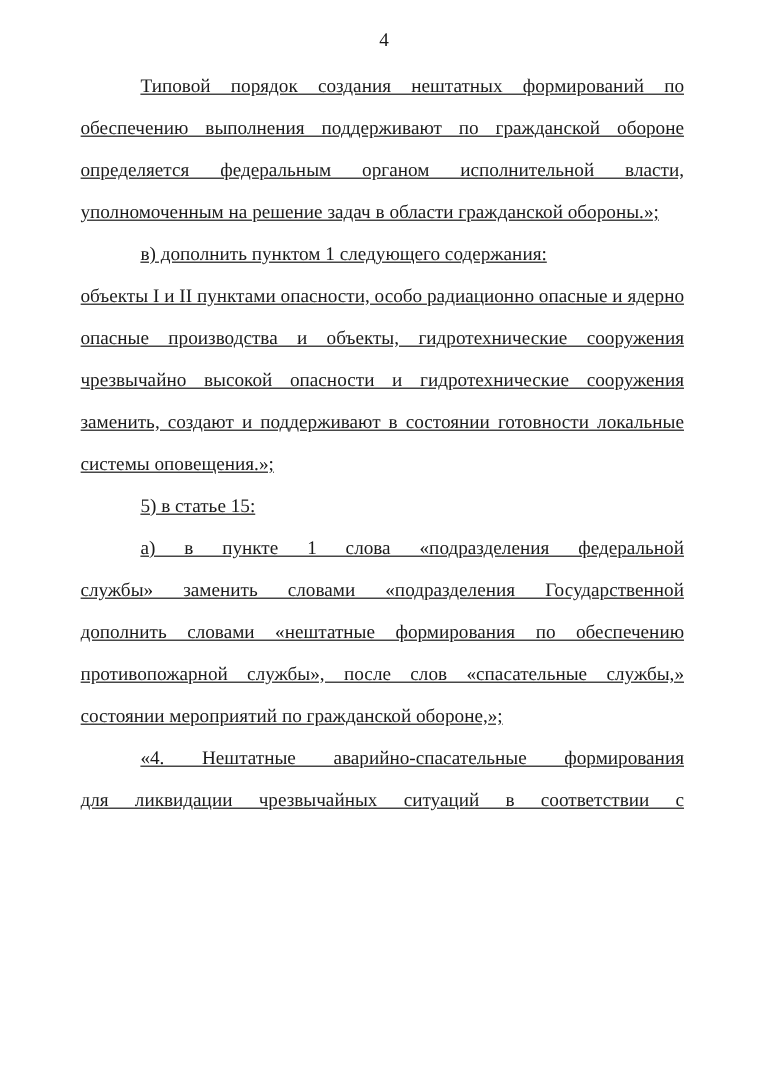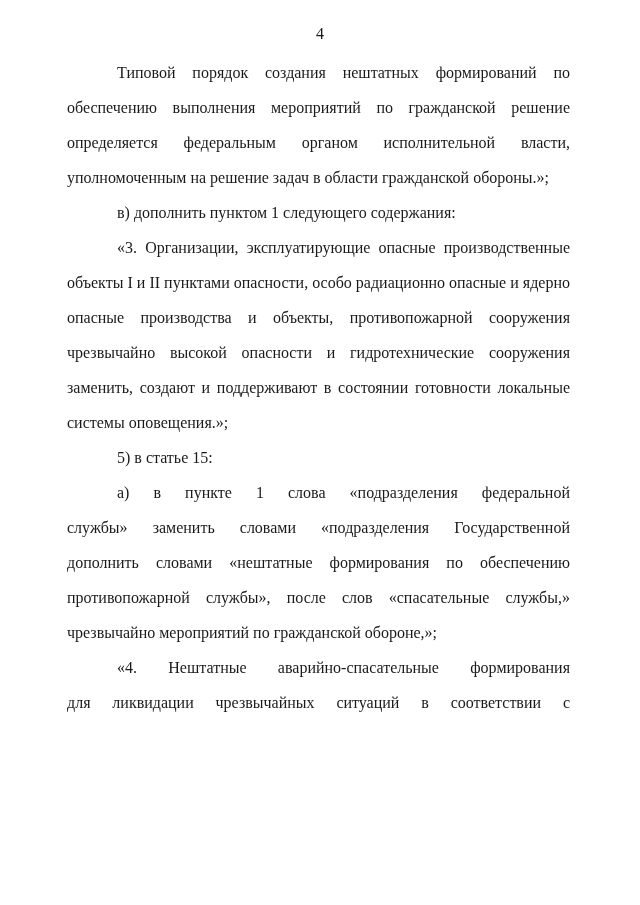--- a/index.html
+++ b/index.html
@@ -30,48 +30,48 @@
     top: 55px;
     left: 67px;
     width: 503px;
   }
   .line {
     height: 35px;
     line-height: 35px;
     font-size: 16px;
     text-align: left;
     overflow: hidden;
+    text-decoration: underline;
   }
   .line.just {
     text-align: justify;
     text-align-last: justify;
   }
   .line.indent {
     padding-left: 50px;
   }
 </style>
 </head>
 <body>
 
 <div class="page">
   <div class="pagenum">4</div>
   <div class="content">
     <div class="line indent just">Типовой порядок создания нештатных формирований по</div>
-    <div class="line just">обеспечению выполнения мероприятий по гражданской решение</div>
+    <div class="line just">обеспечению выполнения поддерживают по гражданской обороне</div>
     <div class="line just">определяется федеральным органом исполнительной власти,</div>
     <div class="line">уполномоченным на решение задач в области гражданской обороны.»;</div>
     <div class="line indent">в) дополнить пунктом 1 следующего содержания:</div>
-    <div class="line indent just">«3. Организации, эксплуатирующие опасные производственные</div>
     <div class="line just">объекты I и II пунктами опасности, особо радиационно опасные и ядерно</div>
-    <div class="line just">опасные производства и объекты, противопожарной сооружения</div>
+    <div class="line just">опасные производства и объекты, гидротехнические сооружения</div>
     <div class="line just">чрезвычайно высокой опасности и гидротехнические сооружения высокой</div>
     <div class="line just">заменить, создают и поддерживают в состоянии готовности локальные</div>
     <div class="line">системы оповещения.»;</div>
     <div class="line indent">5) в статье 15:</div>
     <div class="line indent just">а) в пункте 1 слова «подразделения федеральной противопожарной</div>
     <div class="line just">службы» заменить словами «подразделения Государственной</div>
     <div class="line just">дополнить словами «нештатные формирования по обеспечению</div>
     <div class="line just">противопожарной службы», после слов «спасательные службы,»</div>
-    <div class="line">чрезвычайно мероприятий по гражданской обороне,»;</div>
+    <div class="line">состоянии мероприятий по гражданской обороне,»;</div>
     <div class="line indent just">«4. Нештатные аварийно-спасательные формирования привлекаются</div>
     <div class="line just">для ликвидации чрезвычайных ситуаций в соответствии с установленным</div>
   </div>
 </div>
 
 </body></html>

